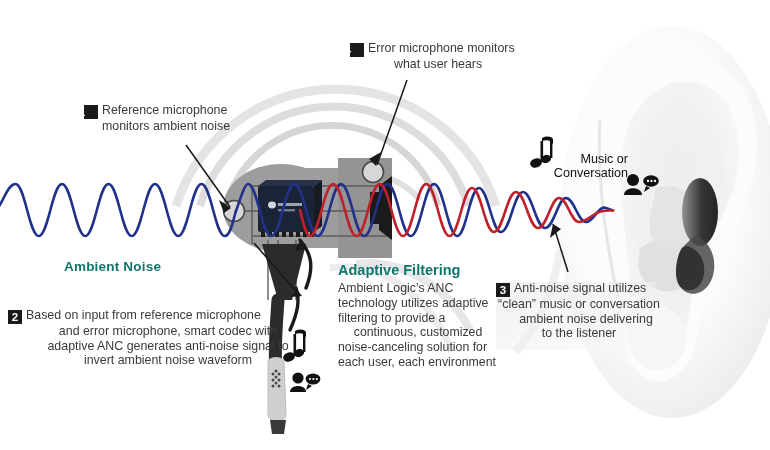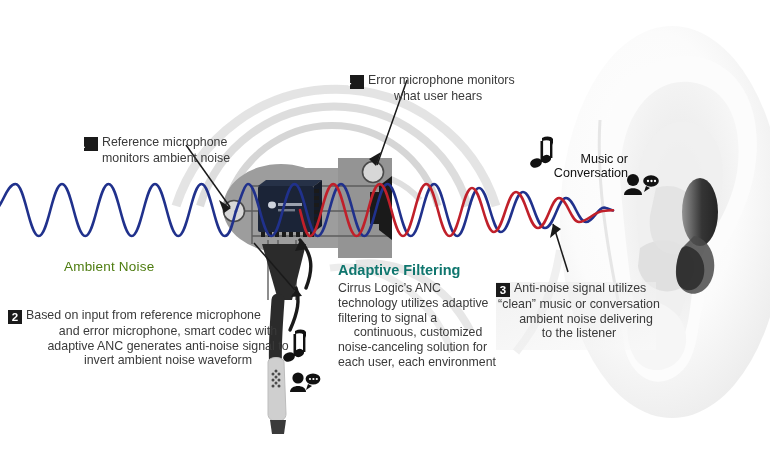--- a/index.html
+++ b/index.html
@@ -8,24 +8,24 @@
        font-family:"Liberation Sans", sans-serif;color:#231f20;}
   #stage{position:relative;width:770px;height:450px;background:#ffffff;overflow:hidden;}
   svg.layer{position:absolute;left:0;top:0;width:770px;height:450px;}
   .txt{position:absolute;line-height:1.18;}
   .callout{font-size:12.4px;color:#3a3a3a;}
   .callout.center{text-align:center;}
   .numbox{display:inline-block;background:#1a1a1a;color:#fff;font-weight:bold;
           font-size:11.5px;line-height:14px;width:14px;height:14px;text-align:center;
           vertical-align:-2px;margin-right:4px;font-family:"Liberation Sans",sans-serif;}
   .hdr{font-weight:bold;font-size:14.5px;color:#0f766e;}
-  .ambient{font-weight:normal;font-size:13.5px;color:#4d7c0f;letter-spacing:.2px;}
+  .ambient{font-weight:bold;font-size:13.5px;color:#0f766e;letter-spacing:.2px;}
   .bodytxt{font-size:12.3px;color:#3a3a3a;line-height:1.2;}
   .musiclbl{font-weight:normal;font-size:12.6px;color:#111;line-height:1.12;text-align:right;}
-  .hang{text-indent:-18px;padding-left:18px;margin-top:32px;}
+  .hang{text-indent:-18px;padding-left:18px;}
 </style>
 </head>
 <body>
 
 <div id="stage">
 
   <svg class="layer" viewBox="0 0 770 450">
     <defs>
       <radialGradient id="earGrad" cx="42%" cy="40%" r="70%">
         <stop offset="0%" stop-color="#ffffff"></stop>
@@ -282,23 +282,23 @@
       <span class="numbox">2</span><span>Based on input from reference microphone</span>
     </div>
     <div>and error microphone, smart codec with</div>
     <div>adaptive ANC generates anti-noise signal to</div>
     <div>invert ambient noise waveform</div>
   </div>
 
   <div class="txt" style="left:338px; top:262px; width:160px;">
     <div class="hdr">Adaptive Filtering</div>
     <div class="bodytxt" style="margin-top:2px;">
-      <div>Cirrus Logic’s ANC</div>
+      <div>Ambient Logic’s ANC</div>
       <div>technology utilizes adaptive</div>
-      <div>filtering to signal a</div>
+      <div>filtering to provide a</div>
       <div style="text-align:center;">continuous, customized</div>
       <div>noise-canceling solution for</div>
       <div>each user, each environment</div>
     </div>
   </div>
 
   <div class="txt callout center" style="left:496px; top:281px; width:166px;">
     <div style="text-align:left;">
       <span class="numbox">3</span><span>Anti-noise signal utilizes</span>
     </div>

